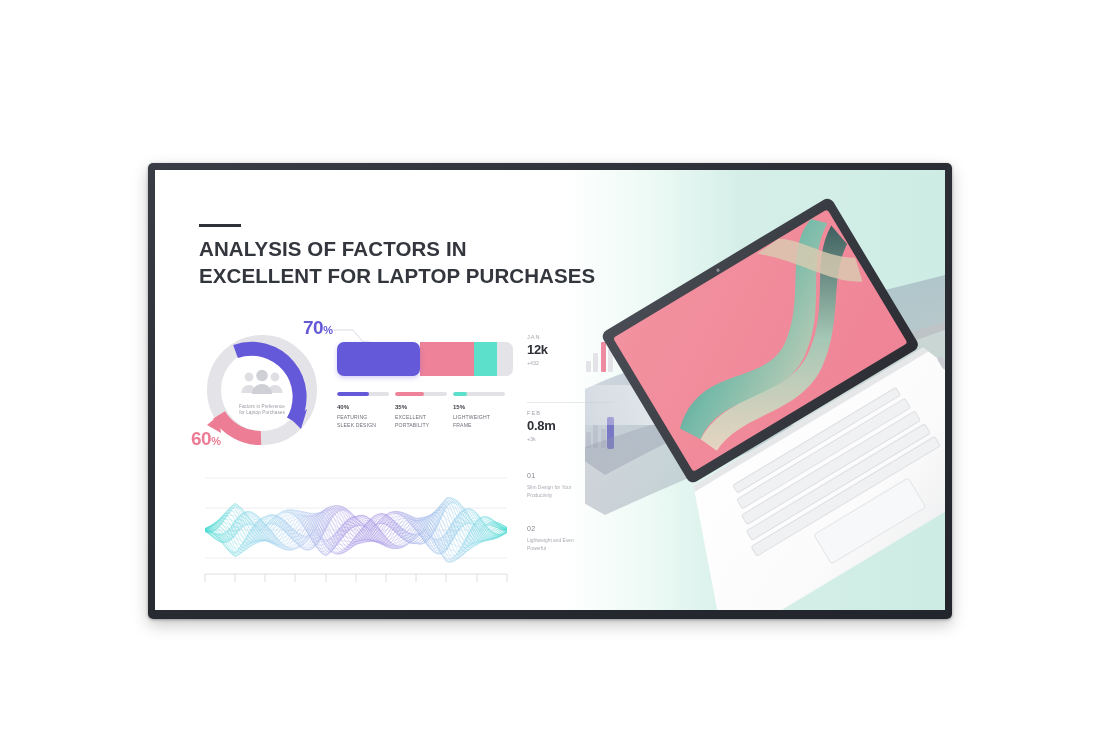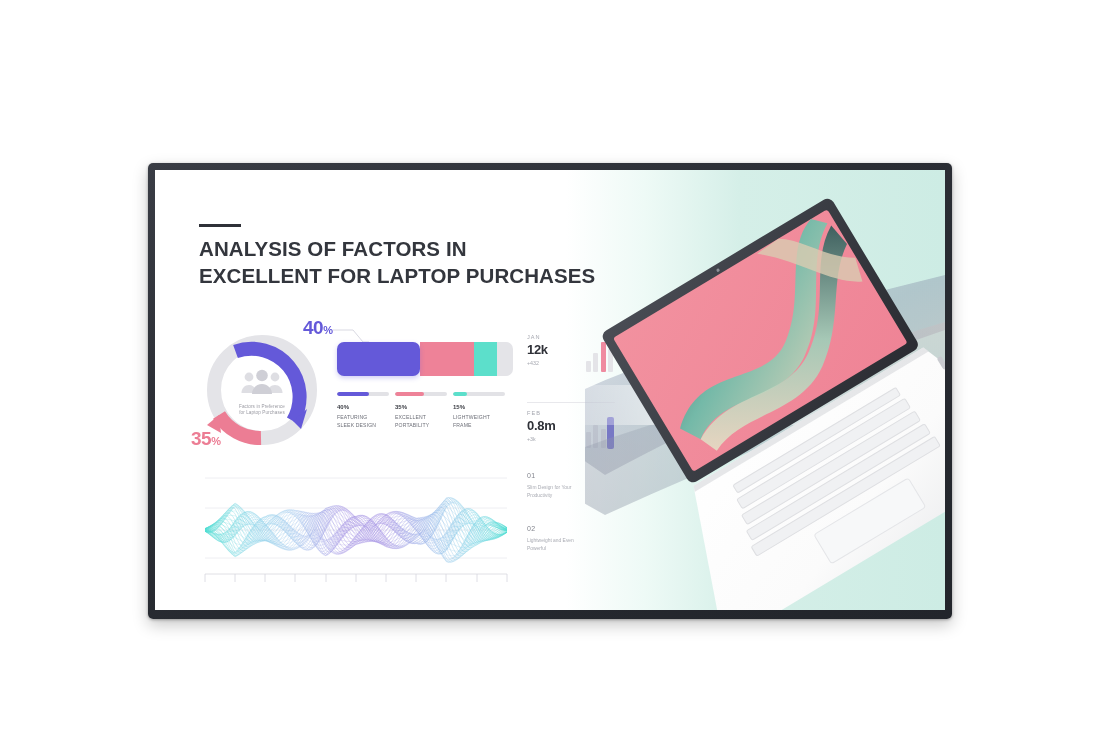--- a/index.html
+++ b/index.html
@@ -142,22 +142,22 @@
           <path d="M27.5 24c0-4.6 3.3-8 7.5-8s7.5 3.4 7.5 8z" fill="#dedee3"></path>
           <circle cx="22" cy="6.5" r="5.8" fill="#cfcfd6"></circle>
           <path d="M12 25c0-5.6 4.5-10 10-10s10 4.4 10 10z" fill="#cfcfd6"></path>
         </svg>
         <div class="donut-center-txt">
           <div>Factors in Preference</div>
           <div>for Laptop Purchases</div>
         </div>
       </div>
 
-      <div class="lbl-40"><span>40</span><span class="pct">%</span></div>
-      <div class="lbl-35"><span>35</span><span class="pct">%</span></div>
+      <div class="lbl-40"><span>70</span><span class="pct">%</span></div>
+      <div class="lbl-35"><span>60</span><span class="pct">%</span></div>
 
       <svg id="connector" width="36" height="26" viewBox="0 0 36 26">
         <path d="M0 8 L20 8 L30 20 L36 20" fill="none" stroke="#cfcfda" stroke-width="0.8"></path>
       </svg>
 
       <div id="stackbar">
         <div class="seg" style="width:47%;background:#6459d9"></div>
         <div class="seg" style="width:31%;background:#ee8298"></div>
         <div class="seg" style="width:13%;background:#5cdfcb"></div>
         <div class="seg" style="width:9%;background:#e4e4e8"></div>

